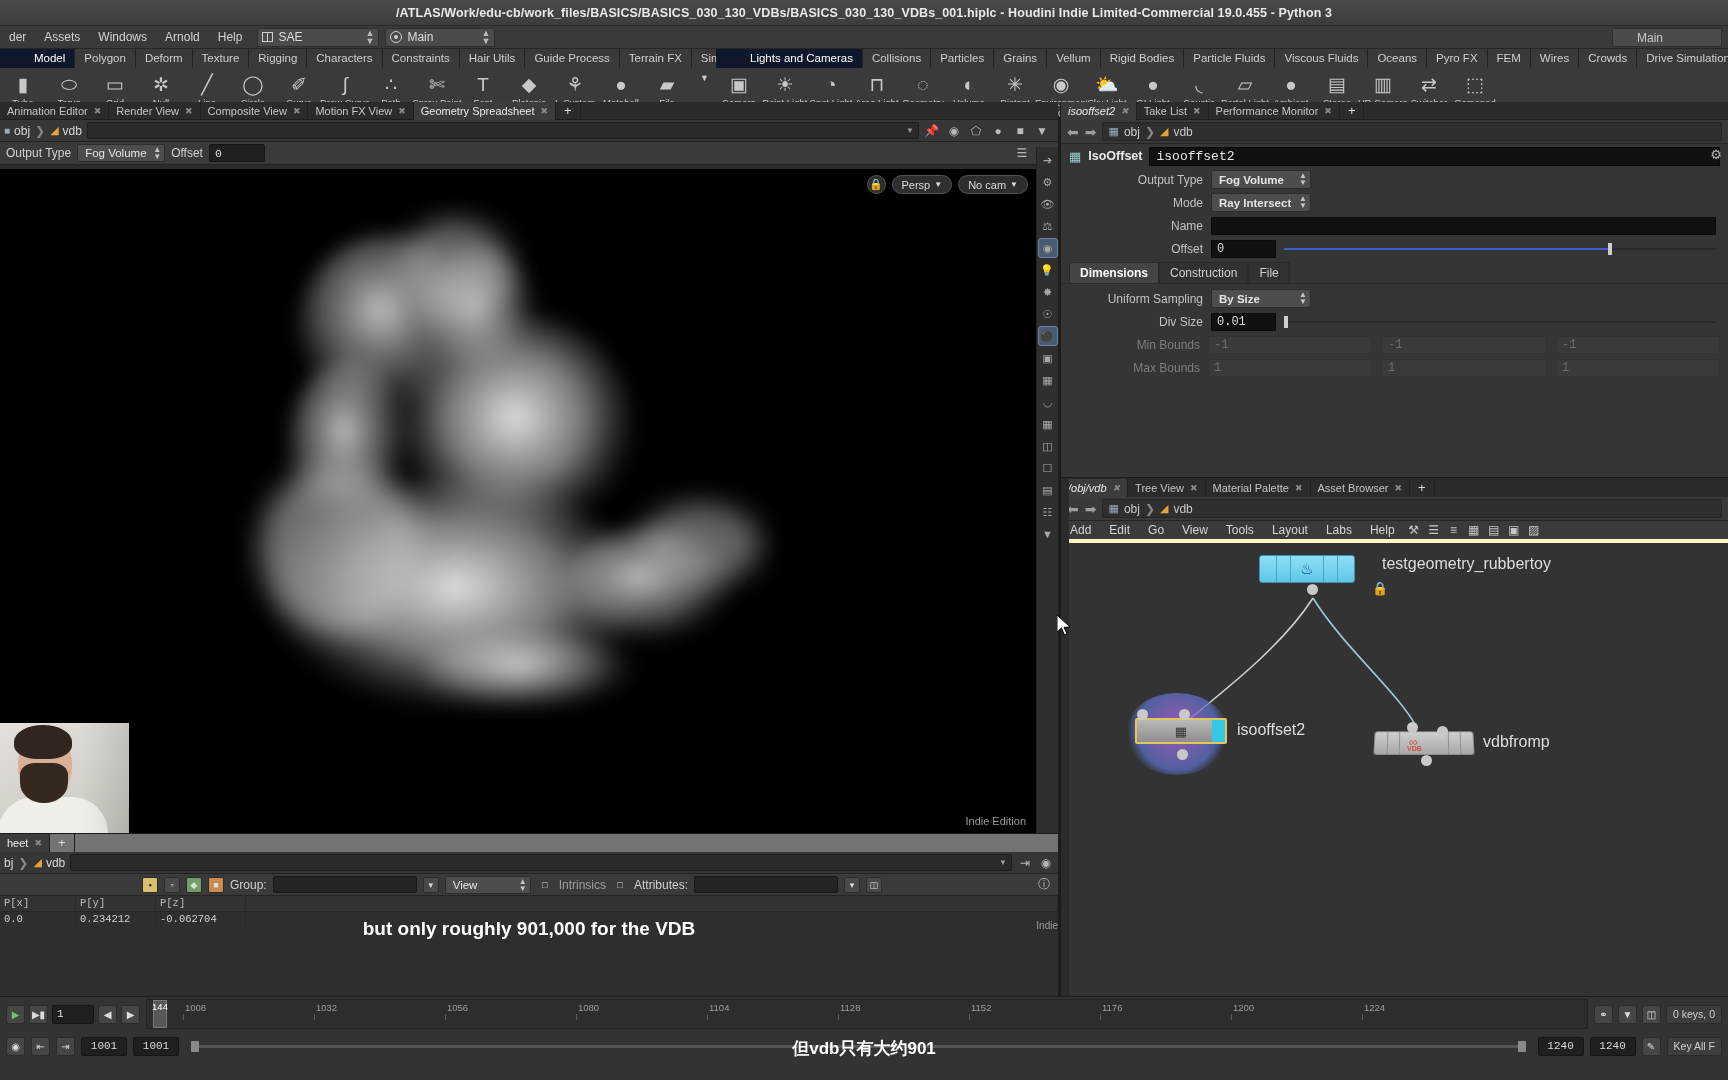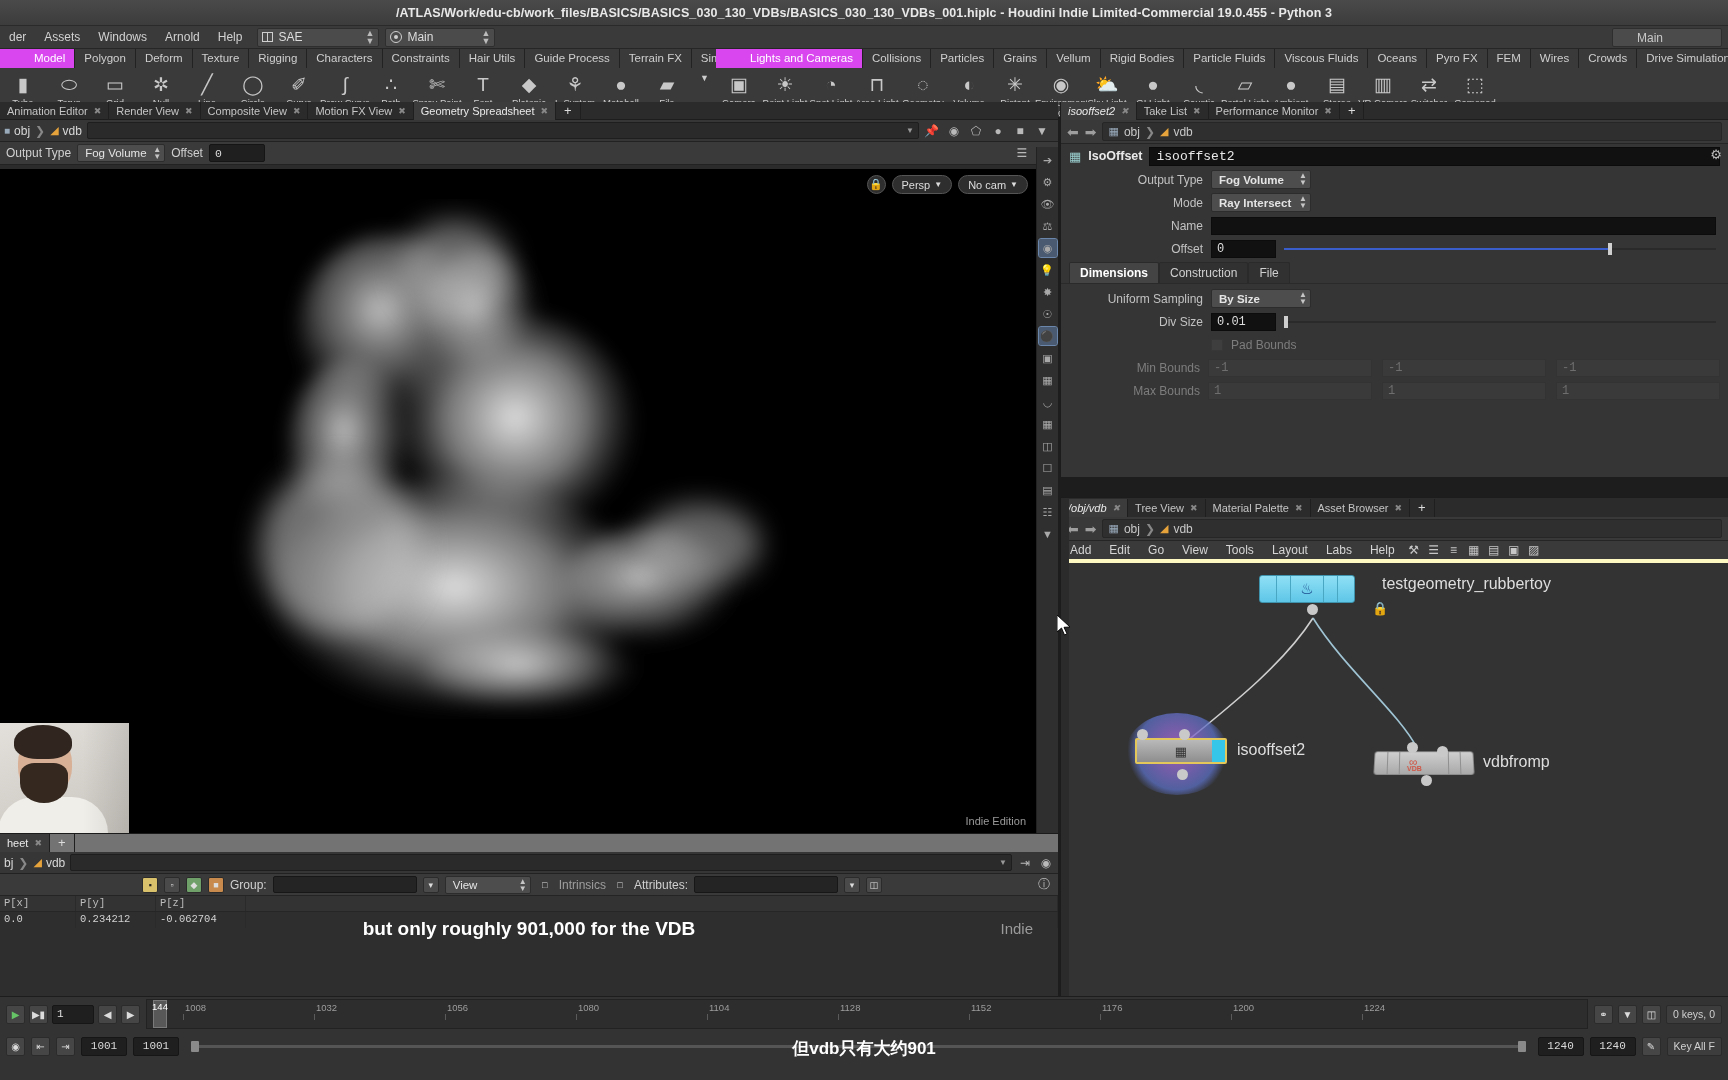--- a/index.html
+++ b/index.html
@@ -26,21 +26,21 @@
   .ico-target { width:12px; height:12px; border:1.5px solid #cfcfcf; border-radius:50%; display:inline-block; position:relative;}
   .ico-target:after{content:"";position:absolute;left:3px;top:3px;width:4px;height:4px;background:#cfcfcf;border-radius:50%;}
   .mainsel { position:absolute; right:6px; top:2px; display:flex; align-items:center;
     height:19px; background:#4b4b4b; border:1px solid #2e2e2e; border-radius:2px; padding:0 16px 0 6px; }
 
   
   .shelf { position:relative; background:#333; border-bottom:1px solid #222; }
   .shelf-tabs { height:19px; display:flex; align-items:flex-end; background:#2c2c2c; }
   .shelf-tab { font-size:11.5px; padding:2px 9px 3px 9px; color:#cfcfcf; background:#3a3a3a;
     border-right:1px solid #222; line-height:14px; white-space:nowrap; }
-  .shelf-tab.active { background:#d946ef; color:#fff;padding-left:34px; }
+  .shelf-tab.active { background:#0f172a; color:#fff;padding-left:34px; }
   .shelf-tab.plus { font-size:15px; padding:0 9px 2px; background:#3a3a3a; color:#ddd; }
   .shelf-items { height:46px; display:flex; align-items:flex-start; padding-top:3px; background:#3a3a3a; }
   .sitem { width:46px; display:flex; flex-direction:column; align-items:center; }
   .sitem .glyph { width:26px; height:26px; display:flex; align-items:center; justify-content:center;
     font-size:19px; line-height:1; }
   .sitem .cap { font-size:9.5px; color:#cdcdcd; text-align:center; line-height:9.5px; margin-top:1px;
     width:52px; overflow:hidden; }
   .shelf-left { position:absolute; left:0; top:0; width:716px; }
   .shelf-right { position:absolute; left:716px; top:0; right:0; }
   .shelf-arrow { position:absolute; right:6px; top:22px; font-size:9px; color:#ccc; }
@@ -118,21 +118,21 @@
   .tbtn.o { background:#c98b4d; }
   .sfield { height:17px; background:#242424; border:1px solid #171717; border-radius:2px; flex:1;}
   .sheet-head { height:16px; background:#333; display:flex; border-bottom:1px solid #262626;}
   .sheet-head div { font-size:10.5px; color:#bdbdbd; padding:1px 4px; border-right:1px solid #2a2a2a;
     font-family:"Liberation Mono", monospace;}
   .sheet-row { height:16px; display:flex;}
   .sheet-row div { font-size:10.5px; color:#d2d2d2; padding:1px 4px; border-right:1px solid #2a2a2a;
     font-family:"Liberation Mono", monospace;}
   .sheet-caption { position:absolute; left:0; right:0; top:84px; text-align:center; font-size:19px;
     color:#fff; font-weight:600;}
-  .sheet-indie { position:absolute; right:25px; top:86px; font-size:15px; color:#9a9a9a;}
+  .sheet-indie { position:absolute; right:0; top:86px; font-size:10px; color:#9a9a9a;}
 
   
   .timeline { position:absolute; left:0; bottom:0; width:1728px; height:84px; background:#333;
     border-top:1px solid #1d1d1d;}
   .tl-row1 { height:34px; display:flex; align-items:center; gap:4px; padding:0 6px; }
   .tl-row2 { height:30px; display:flex; align-items:center; gap:6px; padding:0 6px; position:relative;}
   .pbtn { width:19px; height:19px; background:#464646; border:1px solid #2b2b2b; border-radius:2px;
     display:flex; align-items:center; justify-content:center; font-size:10px; color:#dcdcdc;}
   .pbtn.green { color:#66c466; }
   .framefield { width:42px; height:19px; background:#1f1f1f; border:1px solid #161616; border-radius:2px;
@@ -178,21 +178,21 @@
   .ptabrow { height:22px; display:flex; align-items:flex-end; gap:0; padding-left:8px; margin-top:2px;
     border-bottom:1px solid #2a2a2a;}
   .ptabrow .t { font-size:12px; padding:3px 10px; color:#cfcfcf; background:#313131;
     border:1px solid #2a2a2a; border-bottom:none; border-radius:2px 2px 0 0;}
   .ptabrow .t.active { background:#444; color:#fff; font-weight:600;}
   .chk { width:12px; height:12px; background:#1d1d1d; border:1px solid #111;}
   .chk.dim { background:#3e3e3e; border-color:#373737;}
 
   
   .netpane { position:absolute; left:1060px; top:477px; right:0; bottom:84px; background:#f9a8d4;
-    border-left:1px solid #1c1c1c; border-top:1px solid #1c1c1c;margin-top:20px;}
+    border-left:1px solid #1c1c1c; border-top:1px solid #1c1c1c;}
   .net-tabs { height:19px; background:#2b2b2b; display:flex; align-items:center;}
   .net-path { height:24px; background:#393939; display:flex; align-items:center; gap:6px; padding:0 6px;
     border-bottom:1px solid #252525;}
   .net-menu { height:22px; background:#3a3a3a; display:flex; align-items:center; border-bottom:4px solid #fef9c3;}
   .net-menu .m { font-size:12px; color:#d5d5d5; padding:0 9px; line-height:22px;}
   .net-menu .ic { width:20px; text-align:center; font-size:12px; color:#c6c6c6;}
   .netcanvas { position:absolute; left:8px; top:65px; right:0; bottom:0; background:#333; overflow:hidden;}
 
   .node-label { position:absolute; font-size:16px; color:#dedede; white-space:nowrap;}
   .nodebox { position:absolute; border-radius:3px;}
@@ -739,25 +739,20 @@
         </div>
         <div class="prow">
           <div class="plabel">Div Size</div>
           <input class="pfield" value="0.01" style="width: 65px;">
           <div class="pslider">
             <div class="fill" style="width: 0%;"></div>
             <div class="hand" style="left: 0%;"></div>
           </div>
         </div>
         <div class="prow">
-          <div class="plabel"></div>
-          <span class="chk dim"></span>
-          <span style="font-size: 12px; color: rgb(125, 125, 125);">Pad Bounds</span>
-        </div>
-        <div class="prow">
           <div class="plabel dim">Min Bounds</div>
           <input class="pfield dim" value="-1" style="flex: 1 1 0%; margin-right: 2px;">
           <input class="pfield dim" value="-1" style="flex: 1 1 0%; margin-right: 2px;">
           <input class="pfield dim" value="-1" style="flex: 1 1 0%; margin-right: 2px;">
         </div>
         <div class="prow">
           <div class="plabel dim">Max Bounds</div>
           <input class="pfield dim" value="1" style="flex: 1 1 0%; margin-right: 2px;">
           <input class="pfield dim" value="1" style="flex: 1 1 0%; margin-right: 2px;">
           <input class="pfield dim" value="1" style="flex: 1 1 0%; margin-right: 2px;">

